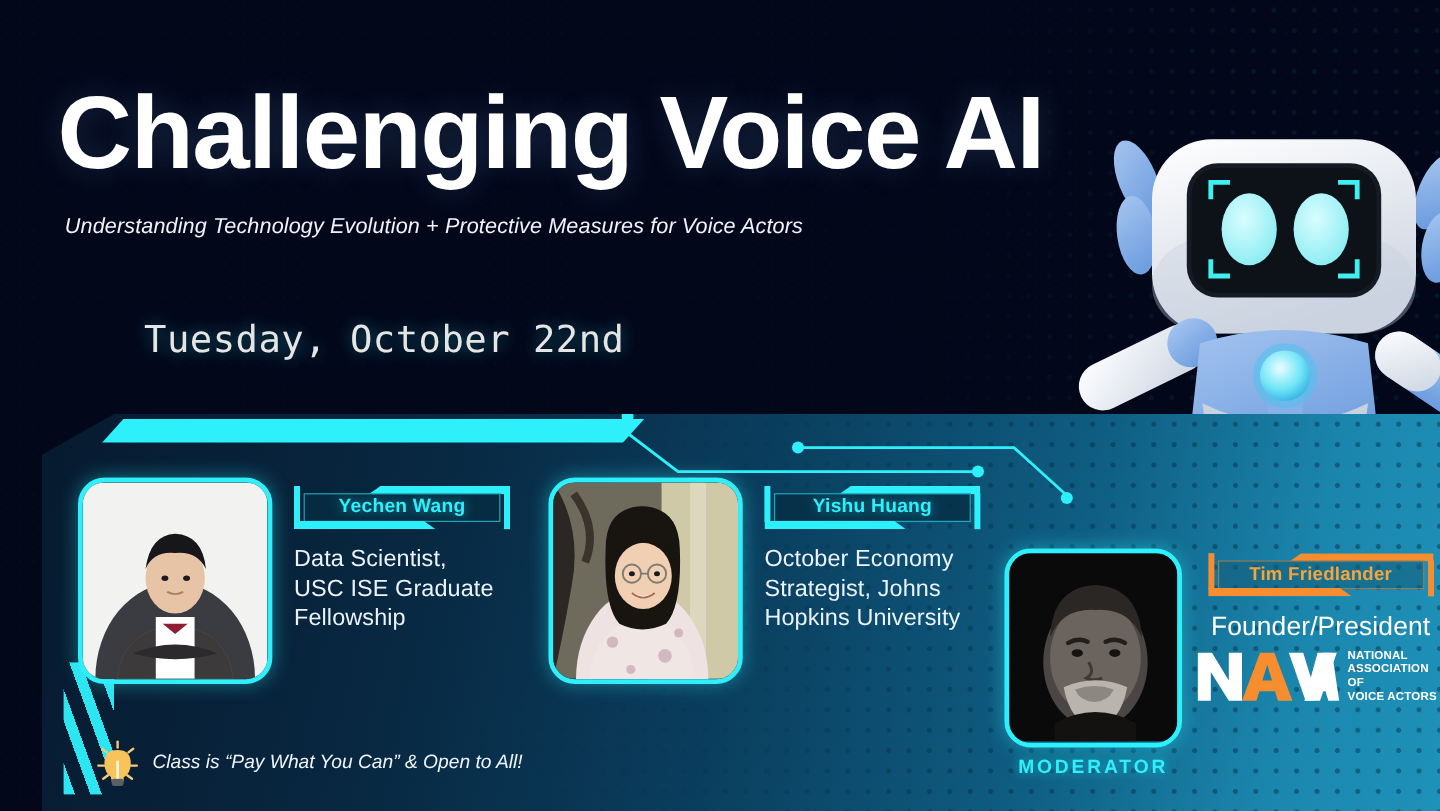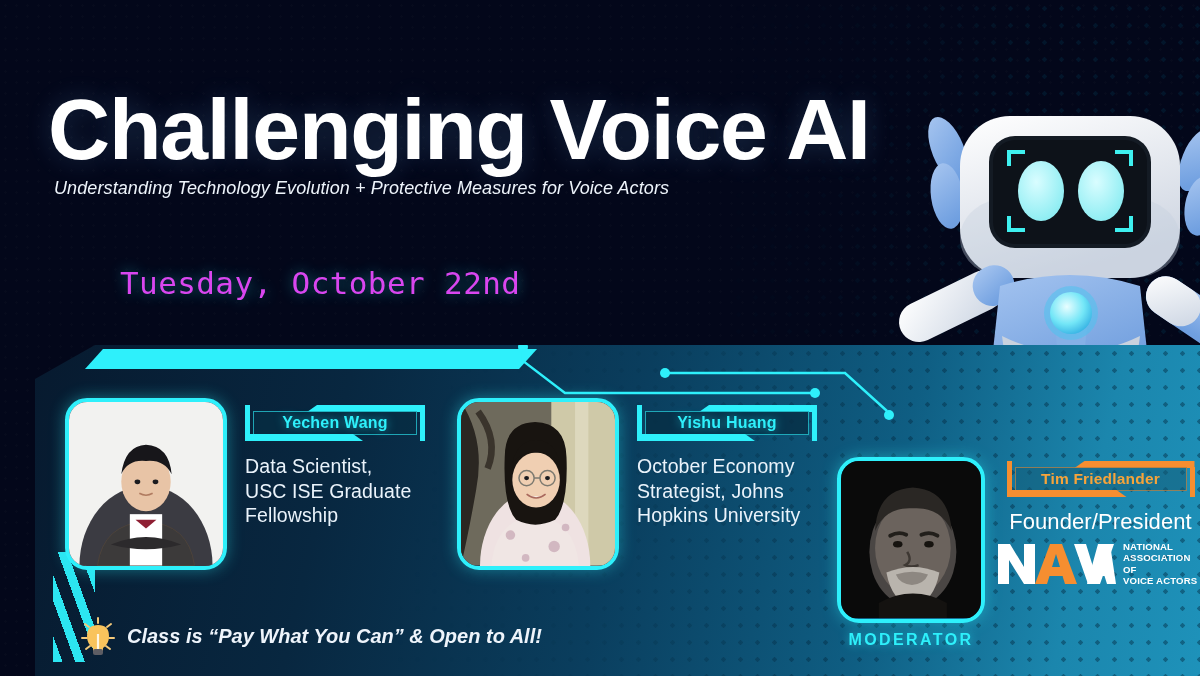--- a/index.html
+++ b/index.html
@@ -30,34 +30,33 @@
     -webkit-mask-image:linear-gradient(100deg, transparent 0%, rgba(0,0,0,.25) 22%, #000 52%, #000 100%);
     mask-image:linear-gradient(100deg, transparent 0%, rgba(0,0,0,.25) 22%, #000 52%, #000 100%);
   }
 
   
   .title{
     position:absolute; left:48px; top:68px;
     font-size:86px; font-weight:700; color:#ffffff;
     letter-spacing:-1.2px; line-height:1;
     text-shadow:0 0 26px rgba(120,190,255,.20);
-    margin-top:18px;
   }
   .subtitle{
     position:absolute; left:54px; top:178px;
     font-size:18px; font-style:italic; font-weight:400;
     color:#eef4fb; letter-spacing:.1px;
   }
   .meta-row{
     position:absolute; left:120px; top:265px;
     display:flex; align-items:baseline; gap:92px;
   }
   .meta-item{
     font-family:"DejaVu Sans Mono", monospace;
-    font-size:31px; font-weight:400; color:#d946ef;
+    font-size:31px; font-weight:400; color:#e5e5e5;
     letter-spacing:.4px; white-space:nowrap;
     text-shadow:0 0 14px rgba(46,232,247,.45);
   }
 
   
   .robot{ position:absolute; left:905px; top:78px; width:330px; height:330px; }
   .robot svg{ width:100%; height:100%; overflow:visible; }
 
   
   .panel{
@@ -183,21 +182,21 @@
     line-height:1.18; letter-spacing:.15px;
   }
 
   
   .note{
     position:absolute; left:80px; top:616px;
     display:flex; align-items:center; gap:11px;
   }
   .bulb{ width:36px; height:40px; flex:none; }
   .note-text{
-    font-size:20px; font-style:italic; color:#eef4fb; font-weight:700; white-space:nowrap;
+    font-size:16px; font-style:italic; color:#eef4fb; font-weight:400; white-space:nowrap;
   }
 </style>
 </head>
 <body>
 
 <div id="stage">
 
   <div class="bg-base"></div>
   <div class="bg-noise"></div>
   <div class="bg-dots-right"></div>

